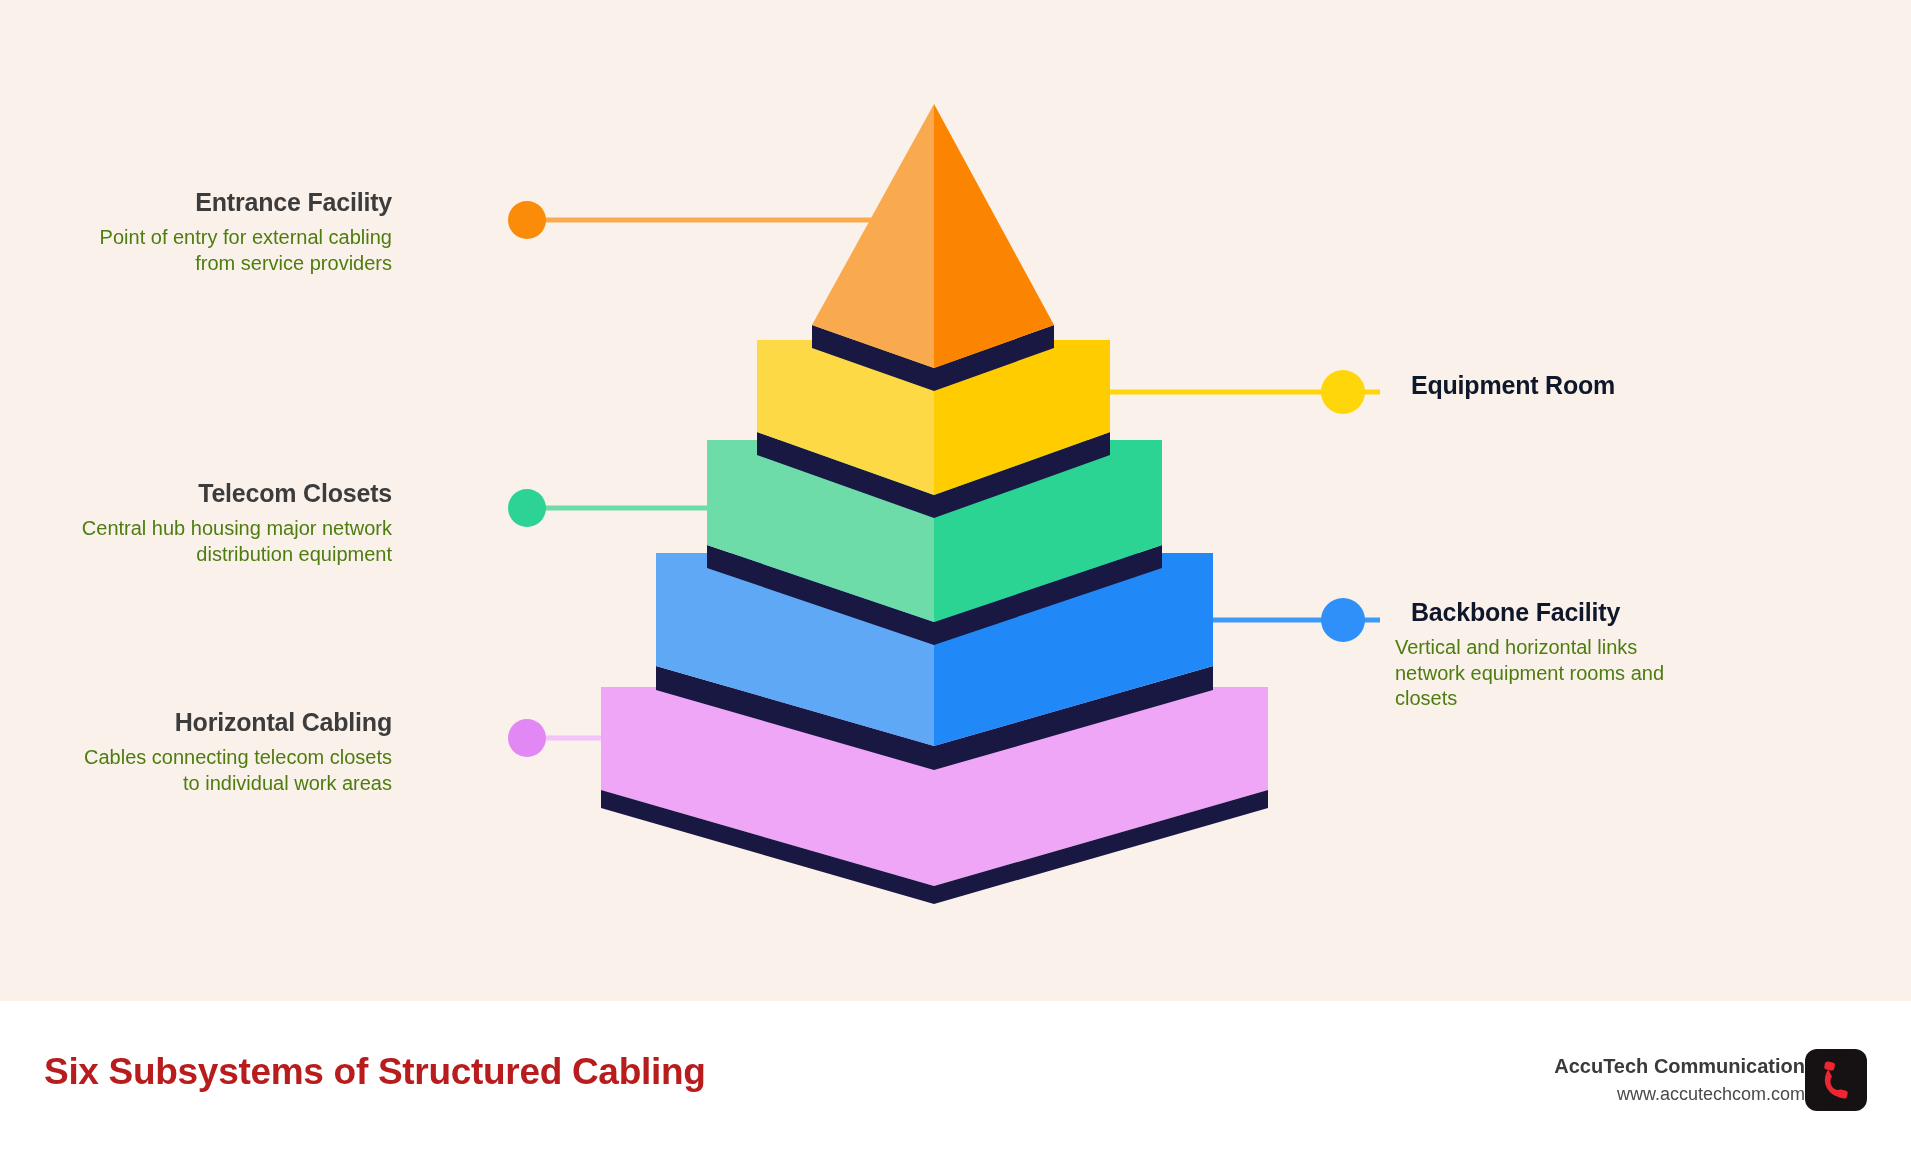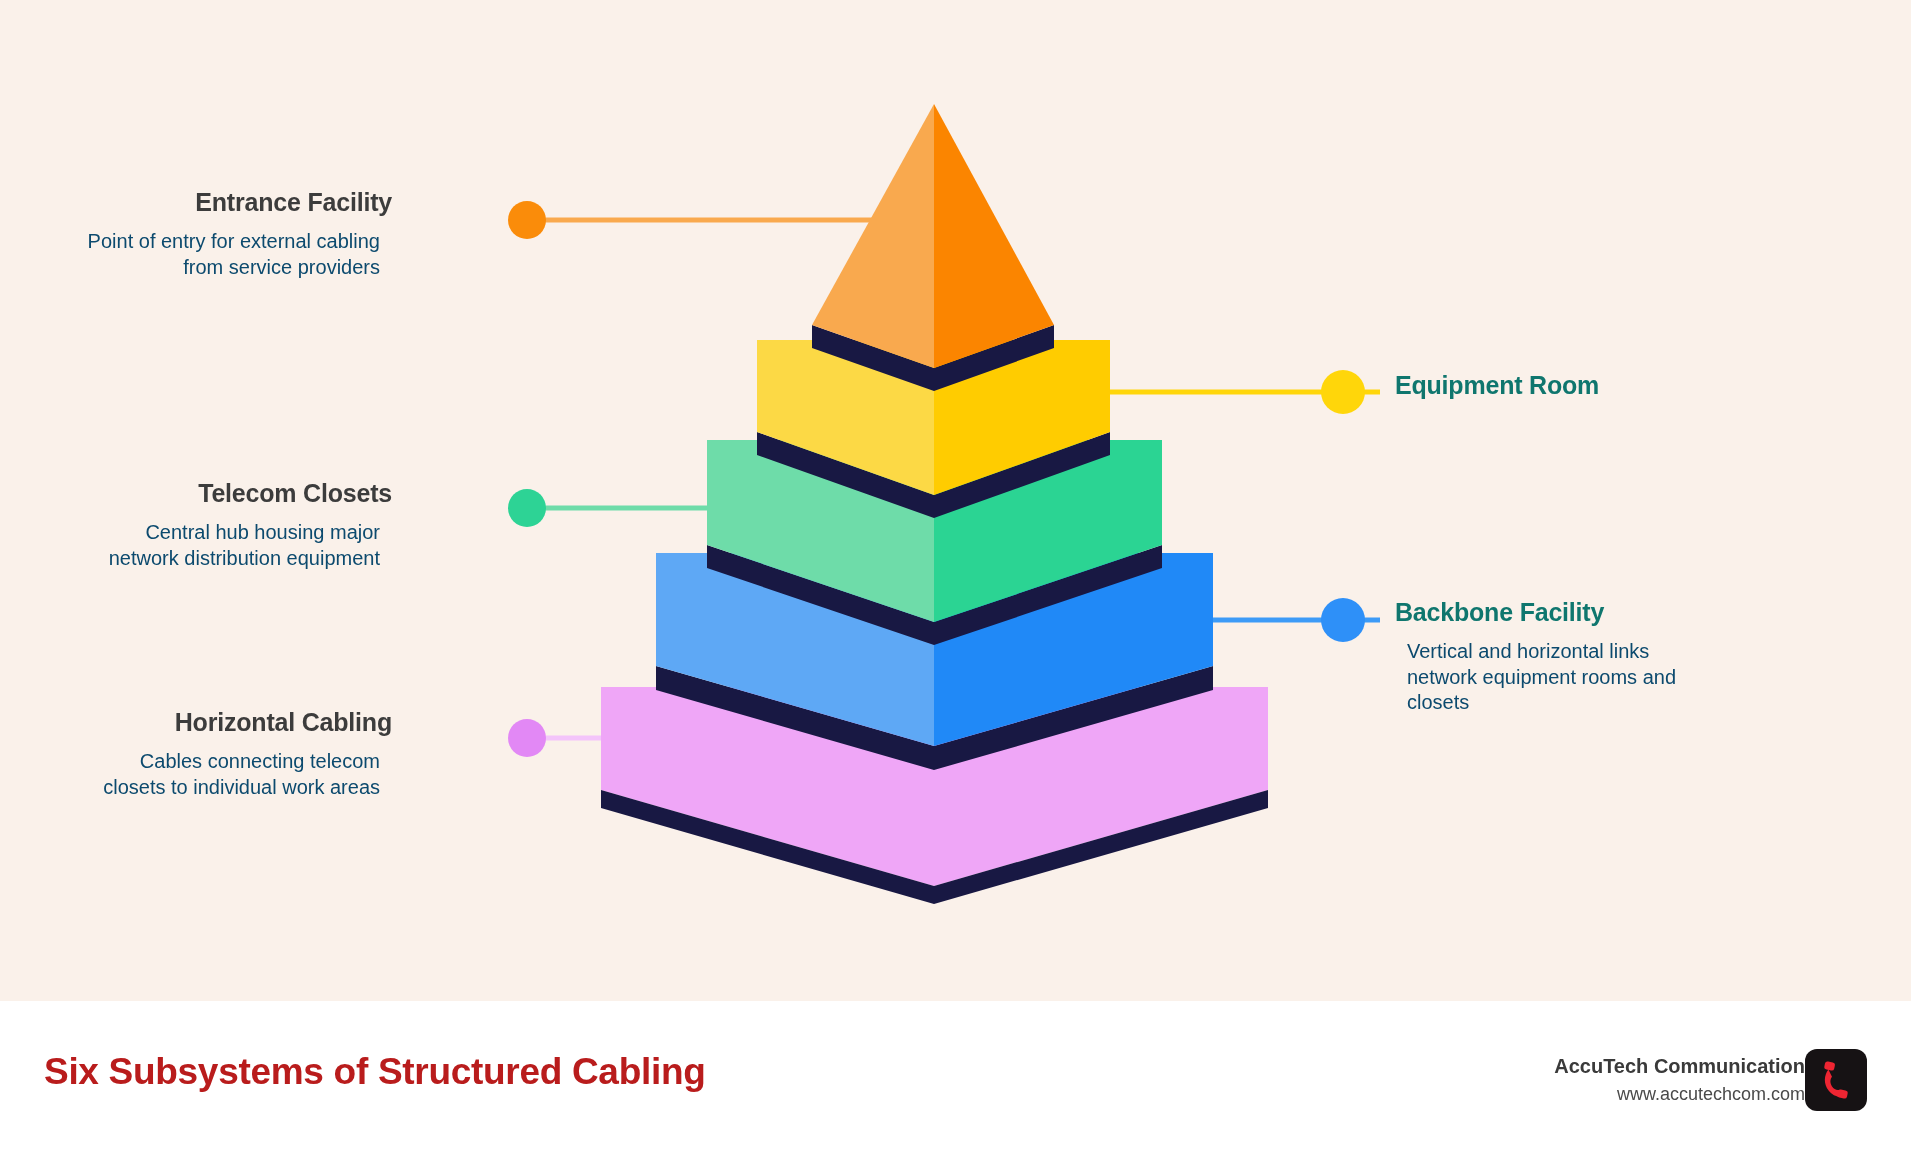--- a/index.html
+++ b/index.html
@@ -51,27 +51,28 @@
   .callout-title {
     font-size: 25px;
     font-weight: bold;
     color: #3C3C3C;
     letter-spacing: -0.2px;
     line-height: 1.2;
     margin: 0 0 8px 0;
     white-space: nowrap;
   }
   .callout.right .callout-title {
-    color: #0f766e;
+    color: #0f172a;
+    margin-left: 16px;
   }
   .callout-desc {
     font-size: 20px;
-    color: #0c4a6e;
+    color: #4d7c0f;
     line-height: 1.28;
-    margin: 12px;
+    margin: 0;
   }
 
   
   #callout-entrance  { left: 62px;  top: 187px; }
   #callout-telecom   { left: 62px;  top: 478px; }
   #callout-horizontal{ left: 62px;  top: 707px; }
   
   #callout-equipment { left: 1395px; top: 370px; width: 340px; }
   #callout-backbone  { left: 1395px; top: 597px; width: 300px; }
 

